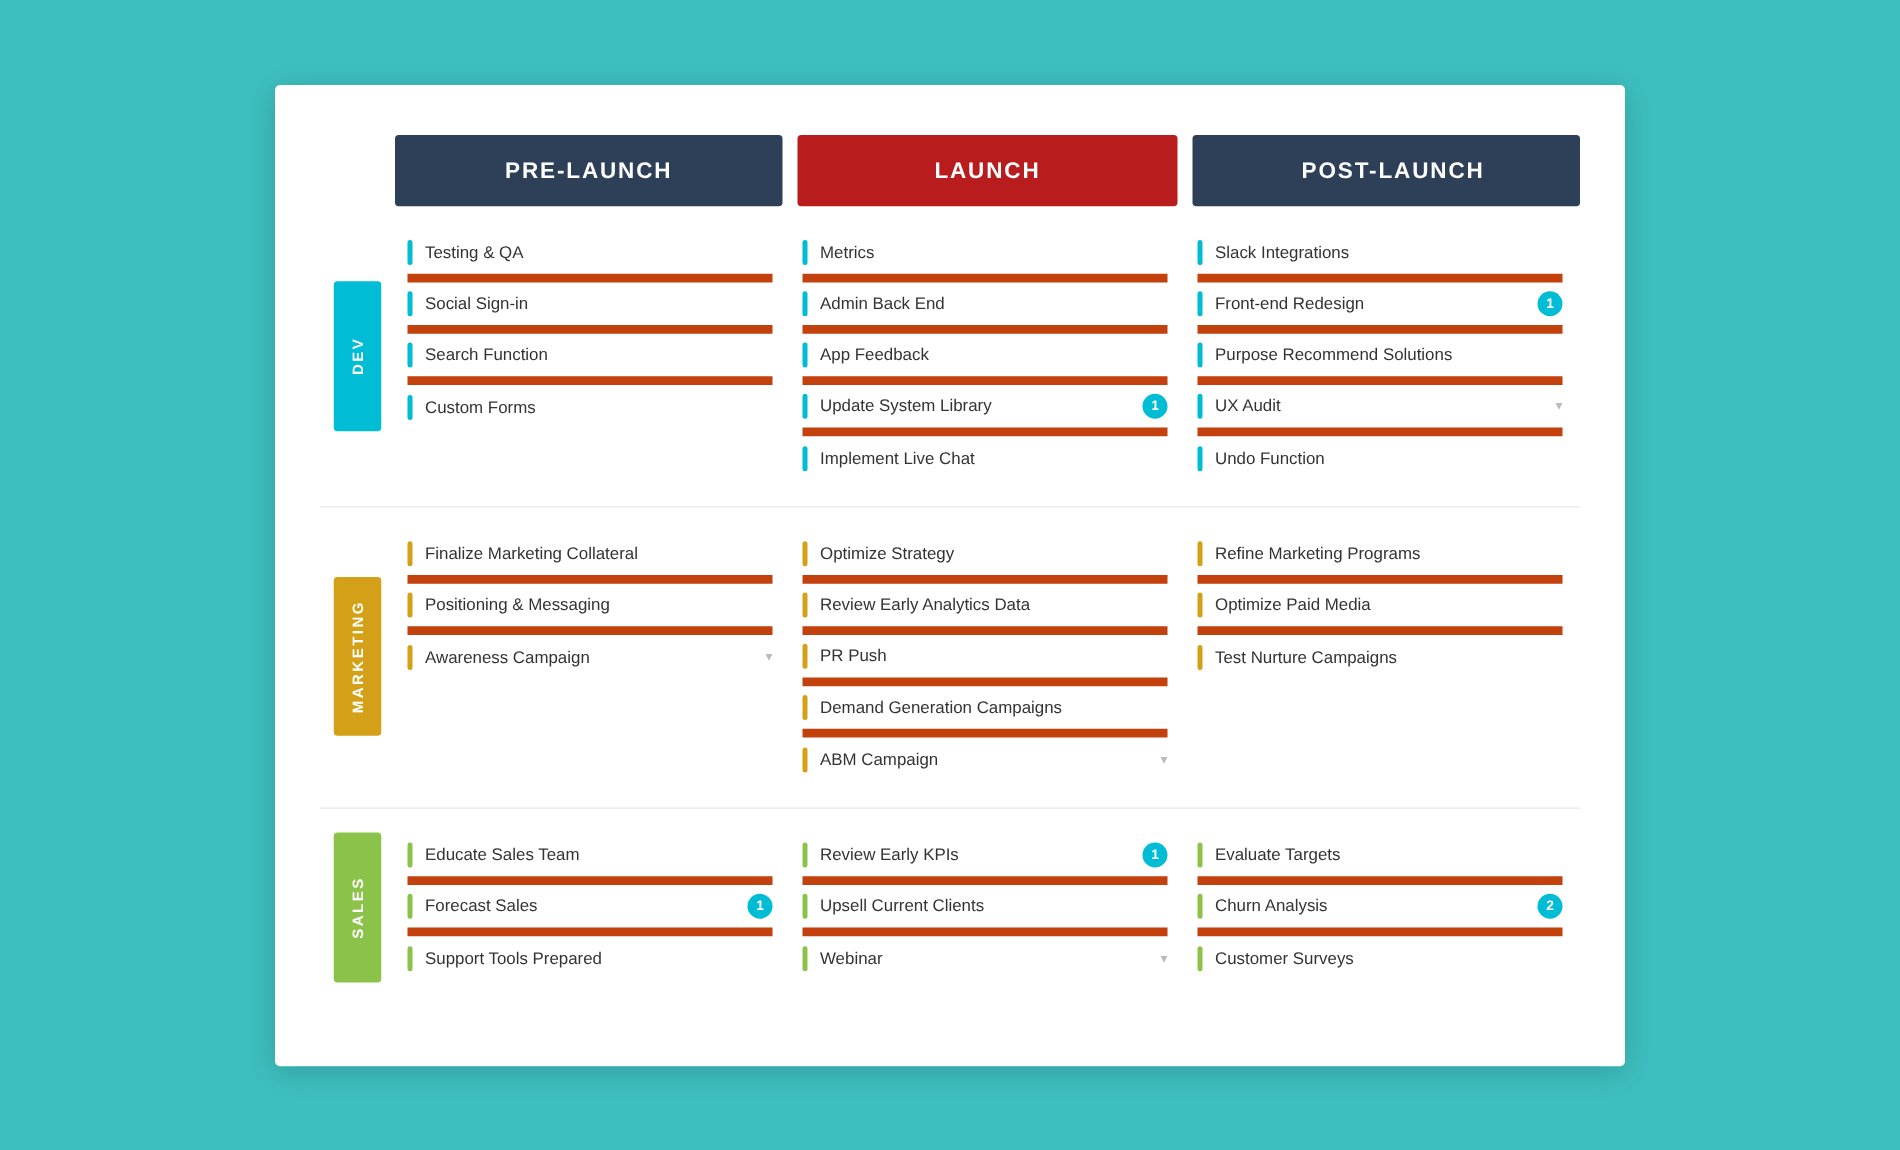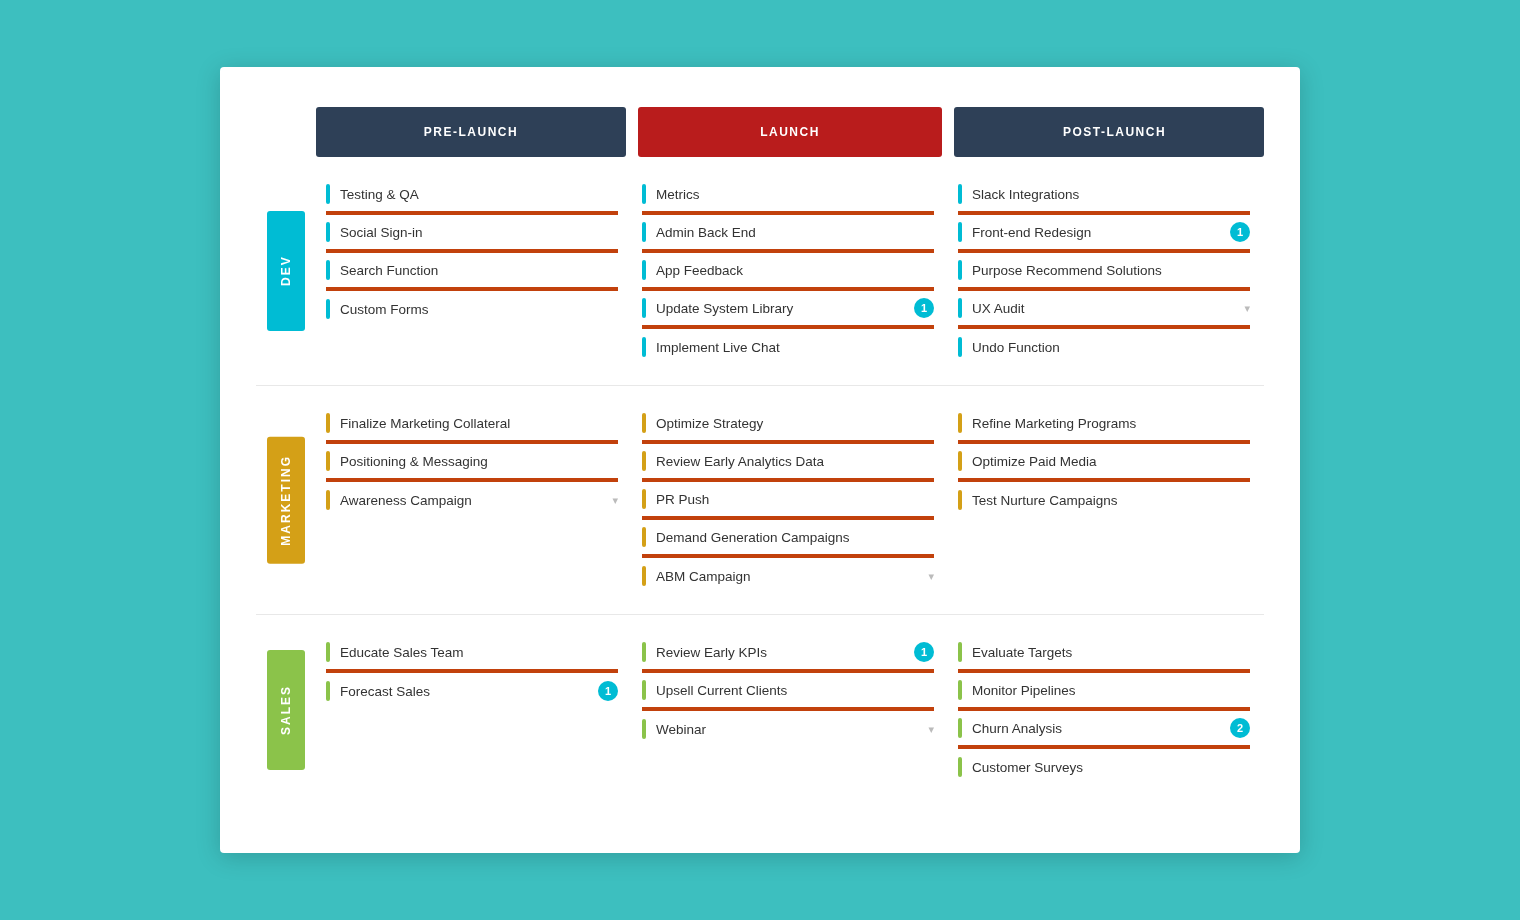--- a/index.html
+++ b/index.html
@@ -28,21 +28,21 @@
       grid-template-rows: auto auto auto auto;
     }
 
     
     .header-spacer {
       grid-column: 1;
       grid-row: 1;
     }
     .col-header {
       color: #fff;
-      font-size: 12px;
+      font-size: 18px;
       font-weight: 700;
       letter-spacing: 1.5px;
       text-align: center;
       padding: 18px 10px;
       border-radius: 3px;
       margin: 0 6px 0 6px;
     }
     .col-header-prelaunch { background: #2e4057; grid-column: 2; grid-row: 1; margin-left: 0; }
     .col-header-launch    { background: #b91c1c; grid-column: 3; grid-row: 1; }
     .col-header-postlaunch{ background: #2e4057; grid-column: 4; grid-row: 1; margin-right: 0; padding-left: 21px; }
@@ -81,21 +81,21 @@
       padding: 22px 12px 22px 16px;
       border-top: 1px solid #e0e0e0;
       vertical-align: top;
     }
     .data-cell:first-of-type { border-top: none; }
 
     .task-item {
       display: flex;
       align-items: center;
       padding: 7px 0;
-      border-bottom: 4px solid #c2410c;
+      border-bottom: 7px solid #c2410c;
       font-size: 13.5px;
       color: #333;
       min-height: 36px;
     }
     .task-item:last-child { border-bottom: none; }
 
     .task-bar {
       width: 4px;
       min-height: 18px;
       height: 20px;
@@ -307,20 +307,24 @@
     <div class="data-cell row-sales-pre" id="sales-pre">
         <div class="task-item">
           <div class="task-bar bar-sales"></div>
           <span class="task-label">Educate Sales Team</span>
         </div>
         <div class="task-item">
           <div class="task-bar bar-sales"></div>
           <span class="task-label">Forecast Sales</span>
           <div class="badge">1</div>
         </div>
+        <div class="task-item">
+          <div class="task-bar bar-sales"></div>
+          <span class="task-label">Support Tools Prepared</span>
+        </div>
       </div>
     <div class="data-cell row-sales-launch" id="sales-launch">
         <div class="task-item">
           <div class="task-bar bar-sales"></div>
           <span class="task-label">Review Early KPIs</span>
           <div class="badge">1</div>
         </div>
         <div class="task-item">
           <div class="task-bar bar-sales"></div>
           <span class="task-label">Upsell Current Clients</span>
@@ -331,24 +335,20 @@
           <span class="dropdown-arrow">▾</span>
         </div>
       </div>
     <div class="data-cell row-sales-post" id="sales-post">
         <div class="task-item">
           <div class="task-bar bar-sales"></div>
           <span class="task-label">Evaluate Targets</span>
         </div>
         <div class="task-item">
           <div class="task-bar bar-sales"></div>
-          <span class="task-label">Monitor Pipelines</span>
-        </div>
-        <div class="task-item">
-          <div class="task-bar bar-sales"></div>
           <span class="task-label">Churn Analysis</span>
           <div class="badge">2</div>
         </div>
         <div class="task-item">
           <div class="task-bar bar-sales"></div>
           <span class="task-label">Customer Surveys</span>
         </div>
       </div>
 
   </div>

